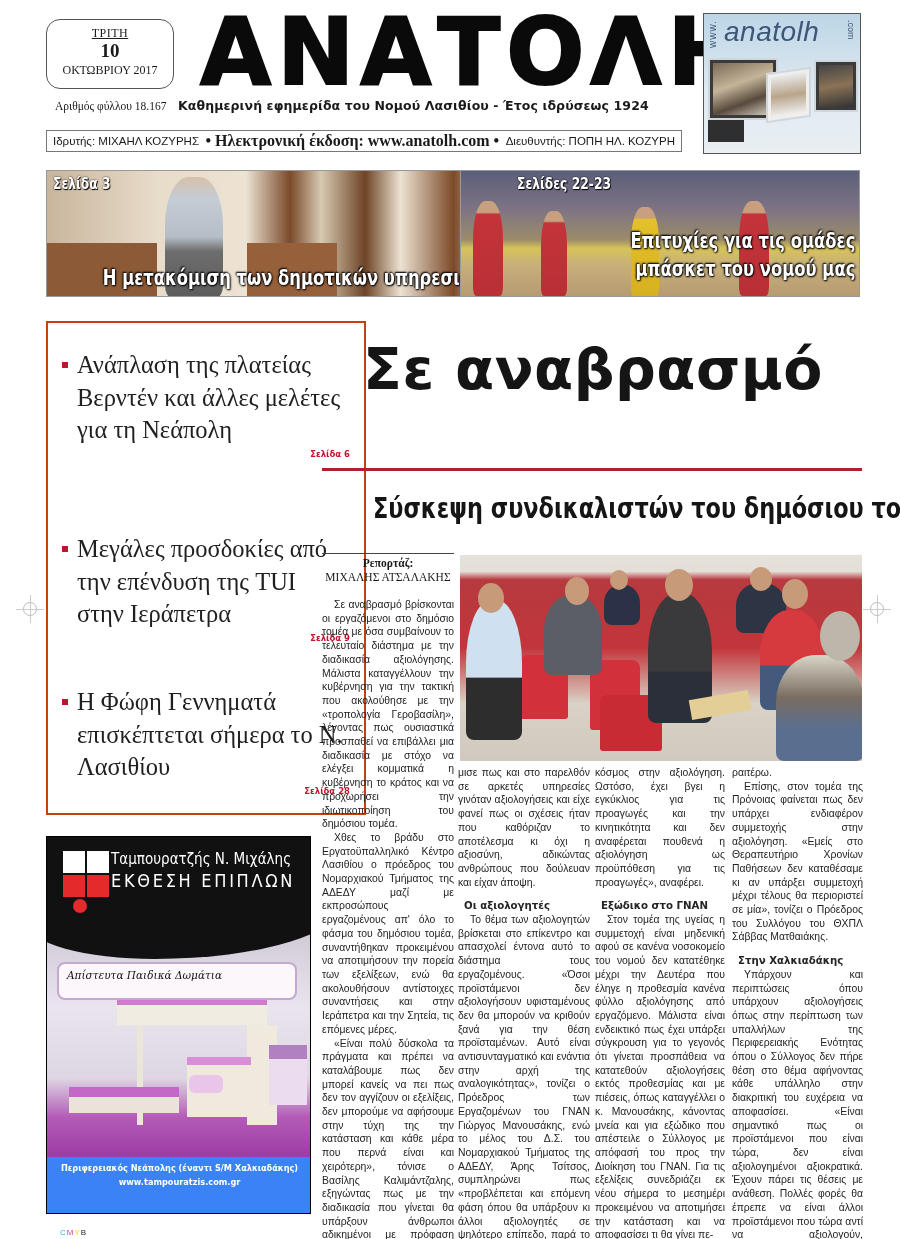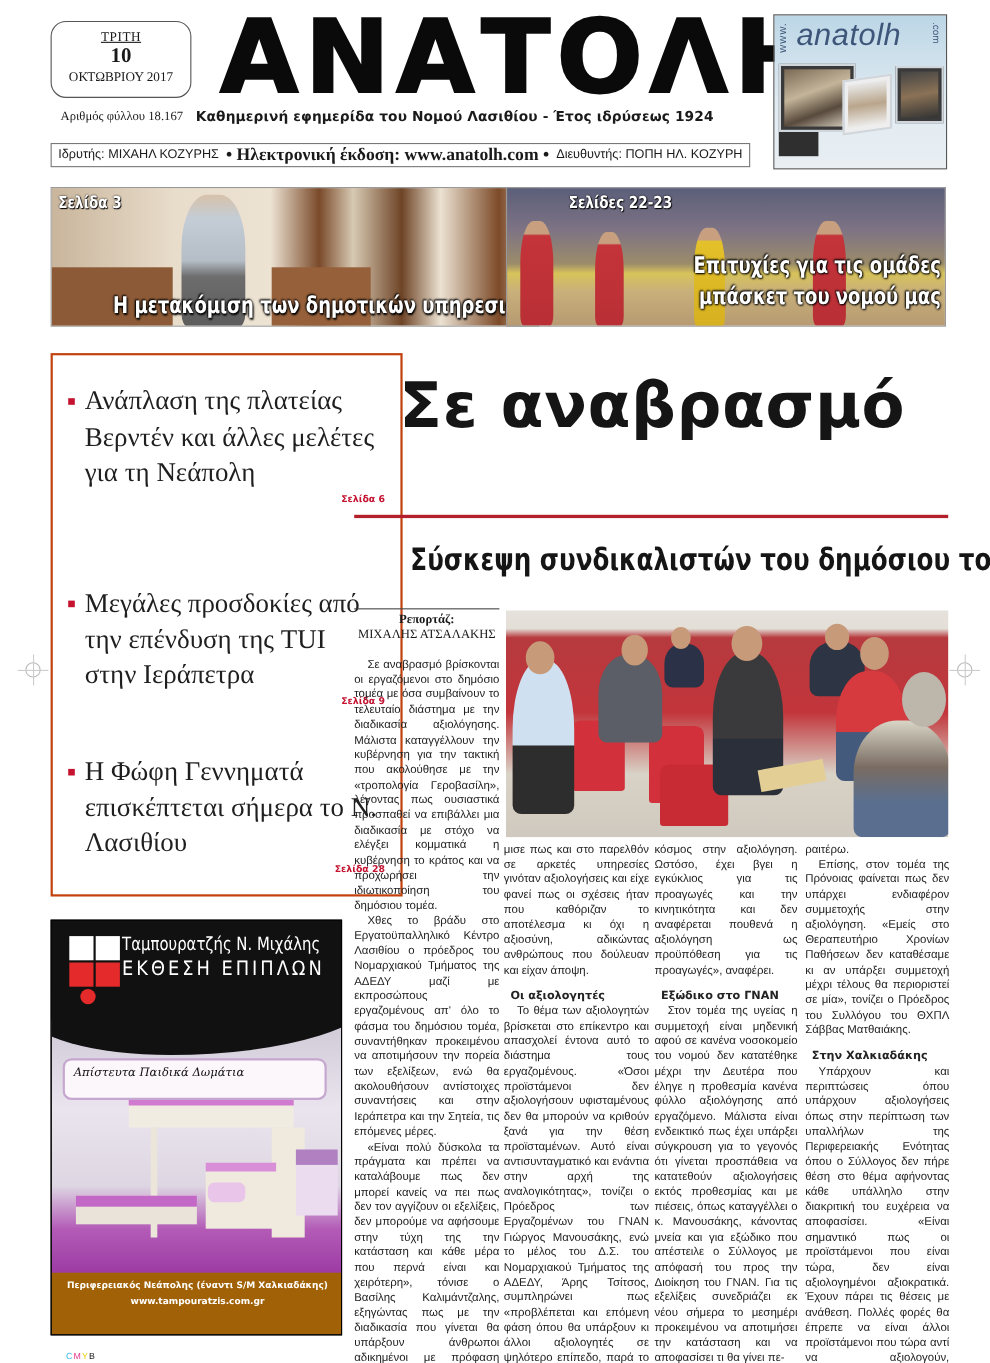--- a/index.html
+++ b/index.html
@@ -136,21 +136,21 @@
   .ad .tagline-ad { position: absolute; left: 64px; top: 33px; color: #fff; font-family: "DejaVu Sans", sans-serif; font-size: 18px; letter-spacing: 3px; transform: scaleX(0.9); transform-origin: left; white-space: nowrap; }
   .ad .room { position: absolute; left: 0; top: 90px; width: 265px; height: 232px;
     background: linear-gradient(180deg, #cfc9d6 0%, #e9e4ee 35%, #ded7e3 65%, #b35bb7 82%, #9b3aa3 100%); }
   .ad .wave { position: absolute; left: -20px; top: 62px; width: 320px; height: 60px; background: #111; border-radius: 0 0 60% 40% / 0 0 100% 60%; }
   .ad .bubble {
     position: absolute; left: 10px; top: 125px; width: 240px; height: 38px; background: #fbf7fb;
     border: 2px solid #c6a7cf; border-radius: 8px; font-family: "DejaVu Serif", serif; font-style: italic;
     font-size: 10.5px; color: #111; padding: 4px 8px; line-height: 14px;
   }
   .ad .bubble .l2 { display: block; padding-left: 92px; font-size: 12px; }
-  .ad .footer { position: absolute; left: 0; bottom: 0; width: 265px; height: 56px; background: #a16207; text-align: center;
+  .ad .footer { position: absolute; left: 0; bottom: 0; width: 265px; height: 56px; background: #3b82f6; text-align: center;
     color: #fff; font-family: "DejaVu Sans", sans-serif; font-weight: bold; font-size: 8.2px; line-height: 13.5px; padding-top: 5px; }
   .ad .furn { position: absolute; }
 
   .reg-mark { position: absolute; width: 14px; height: 14px; border: 1px solid #bbb; border-radius: 50%; }
   .reg-mark::before { content: ""; position: absolute; left: 6px; top: -8px; width: 1px; height: 28px; background: #ccc; }
   .reg-mark::after { content: ""; position: absolute; top: 6px; left: -8px; height: 1px; width: 28px; background: #ccc; }
   .cmyk { left: 60px; top: 1228px; font-family: "Liberation Sans", sans-serif; font-size: 8px; letter-spacing: 1px; }
 </style>
 </head>
 <body>

